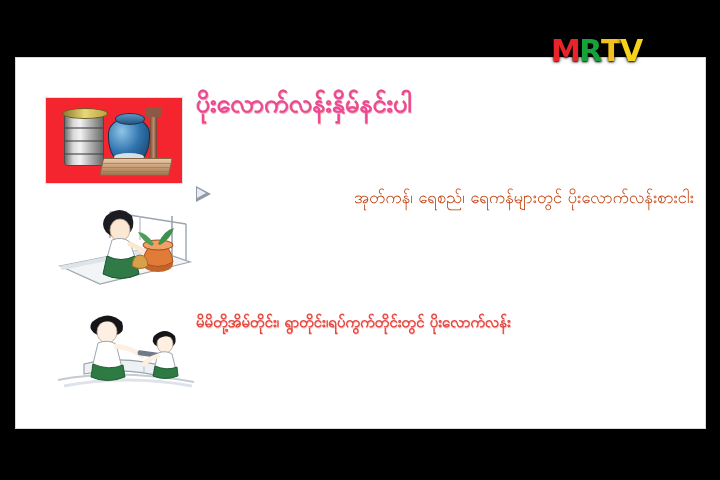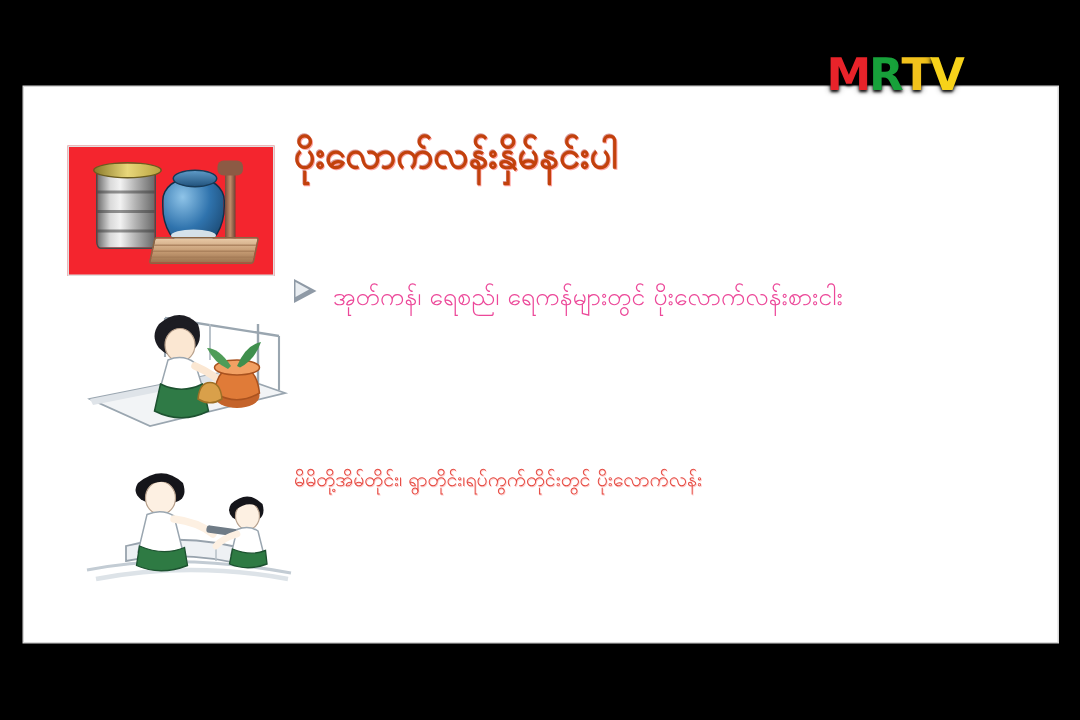--- a/index.html
+++ b/index.html
@@ -53,21 +53,21 @@
 
   
   #slide-title {
     position: absolute;
     left: 180px;
     top: 30px;
     width: 500px;
     font-size: 25px;
     font-weight: 700;
     line-height: 1.25;
-    color: #c2410c;
+    color: #ec4899;
     text-shadow: 0.6px 0.6px 0 rgba(255,160,160,0.95),
                  -0.4px -0.4px 0 rgba(170,30,30,0.45);
     letter-spacing: 0.2px;
     white-space: nowrap;
   }
 
   
   .thumb { position: absolute; }
 
   
@@ -134,25 +134,26 @@
   #thumb-family { left: 38px; top: 244px; width: 145px; height: 95px; }
 
   
   #body-block {
     position: absolute;
     left: 180px;
     top: 124px;
     width: 498px;
   }
   .body-line {
-    color: #ec4899;
+    color: #c2410c;
     font-size: 16.5px;
     line-height: 1.95;
     white-space: nowrap;
     letter-spacing: 0.1px;
+    text-align: right;
   }
   .body-line.indent { padding-left: 28px; }
 
   
   #bullet-arrow {
     position: absolute;
     left: 0px;
     top: 4px;
     width: 0; height: 0;
     border-top: 8px solid transparent;
@@ -172,23 +173,23 @@
 
   
   #cta-block {
     position: absolute;
     left: 180px;
     top: 250px;
     width: 500px;
   }
   .cta-line {
     color: #e5483f;
-    font-size: 13px;
+    font-size: 15px;
     line-height: 1.95;
-    font-weight: 400;
+    font-weight: 700;
     white-space: nowrap;
     text-shadow: 0.5px 0.5px 0 rgba(255,190,190,0.8);
   }
   .boxed {
     display: inline-block;
     border: 1.4px solid #e5483f;
     padding: 0 2px;
     line-height: 1.15;
   }
 

